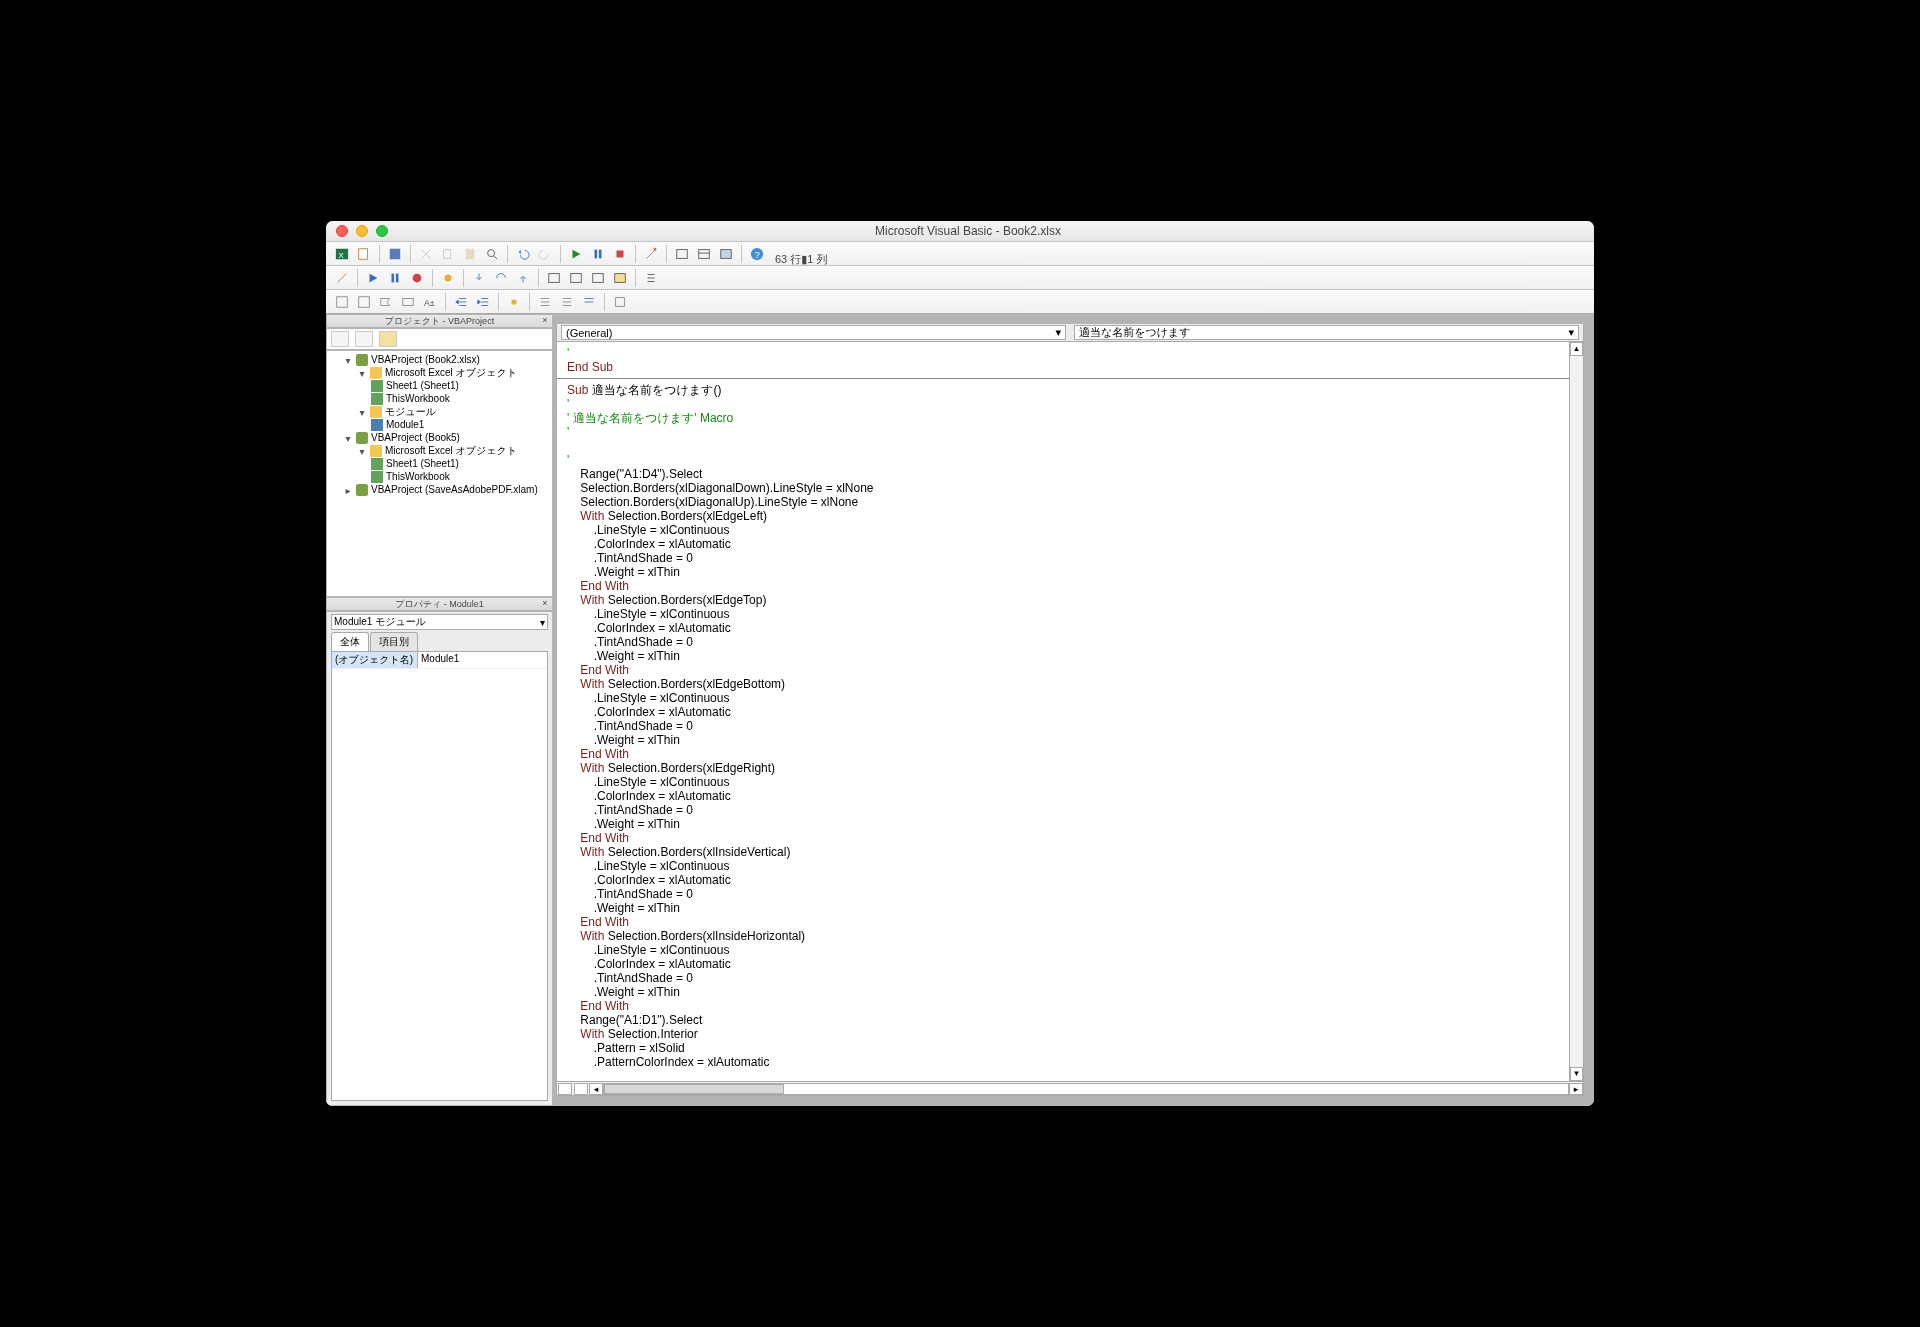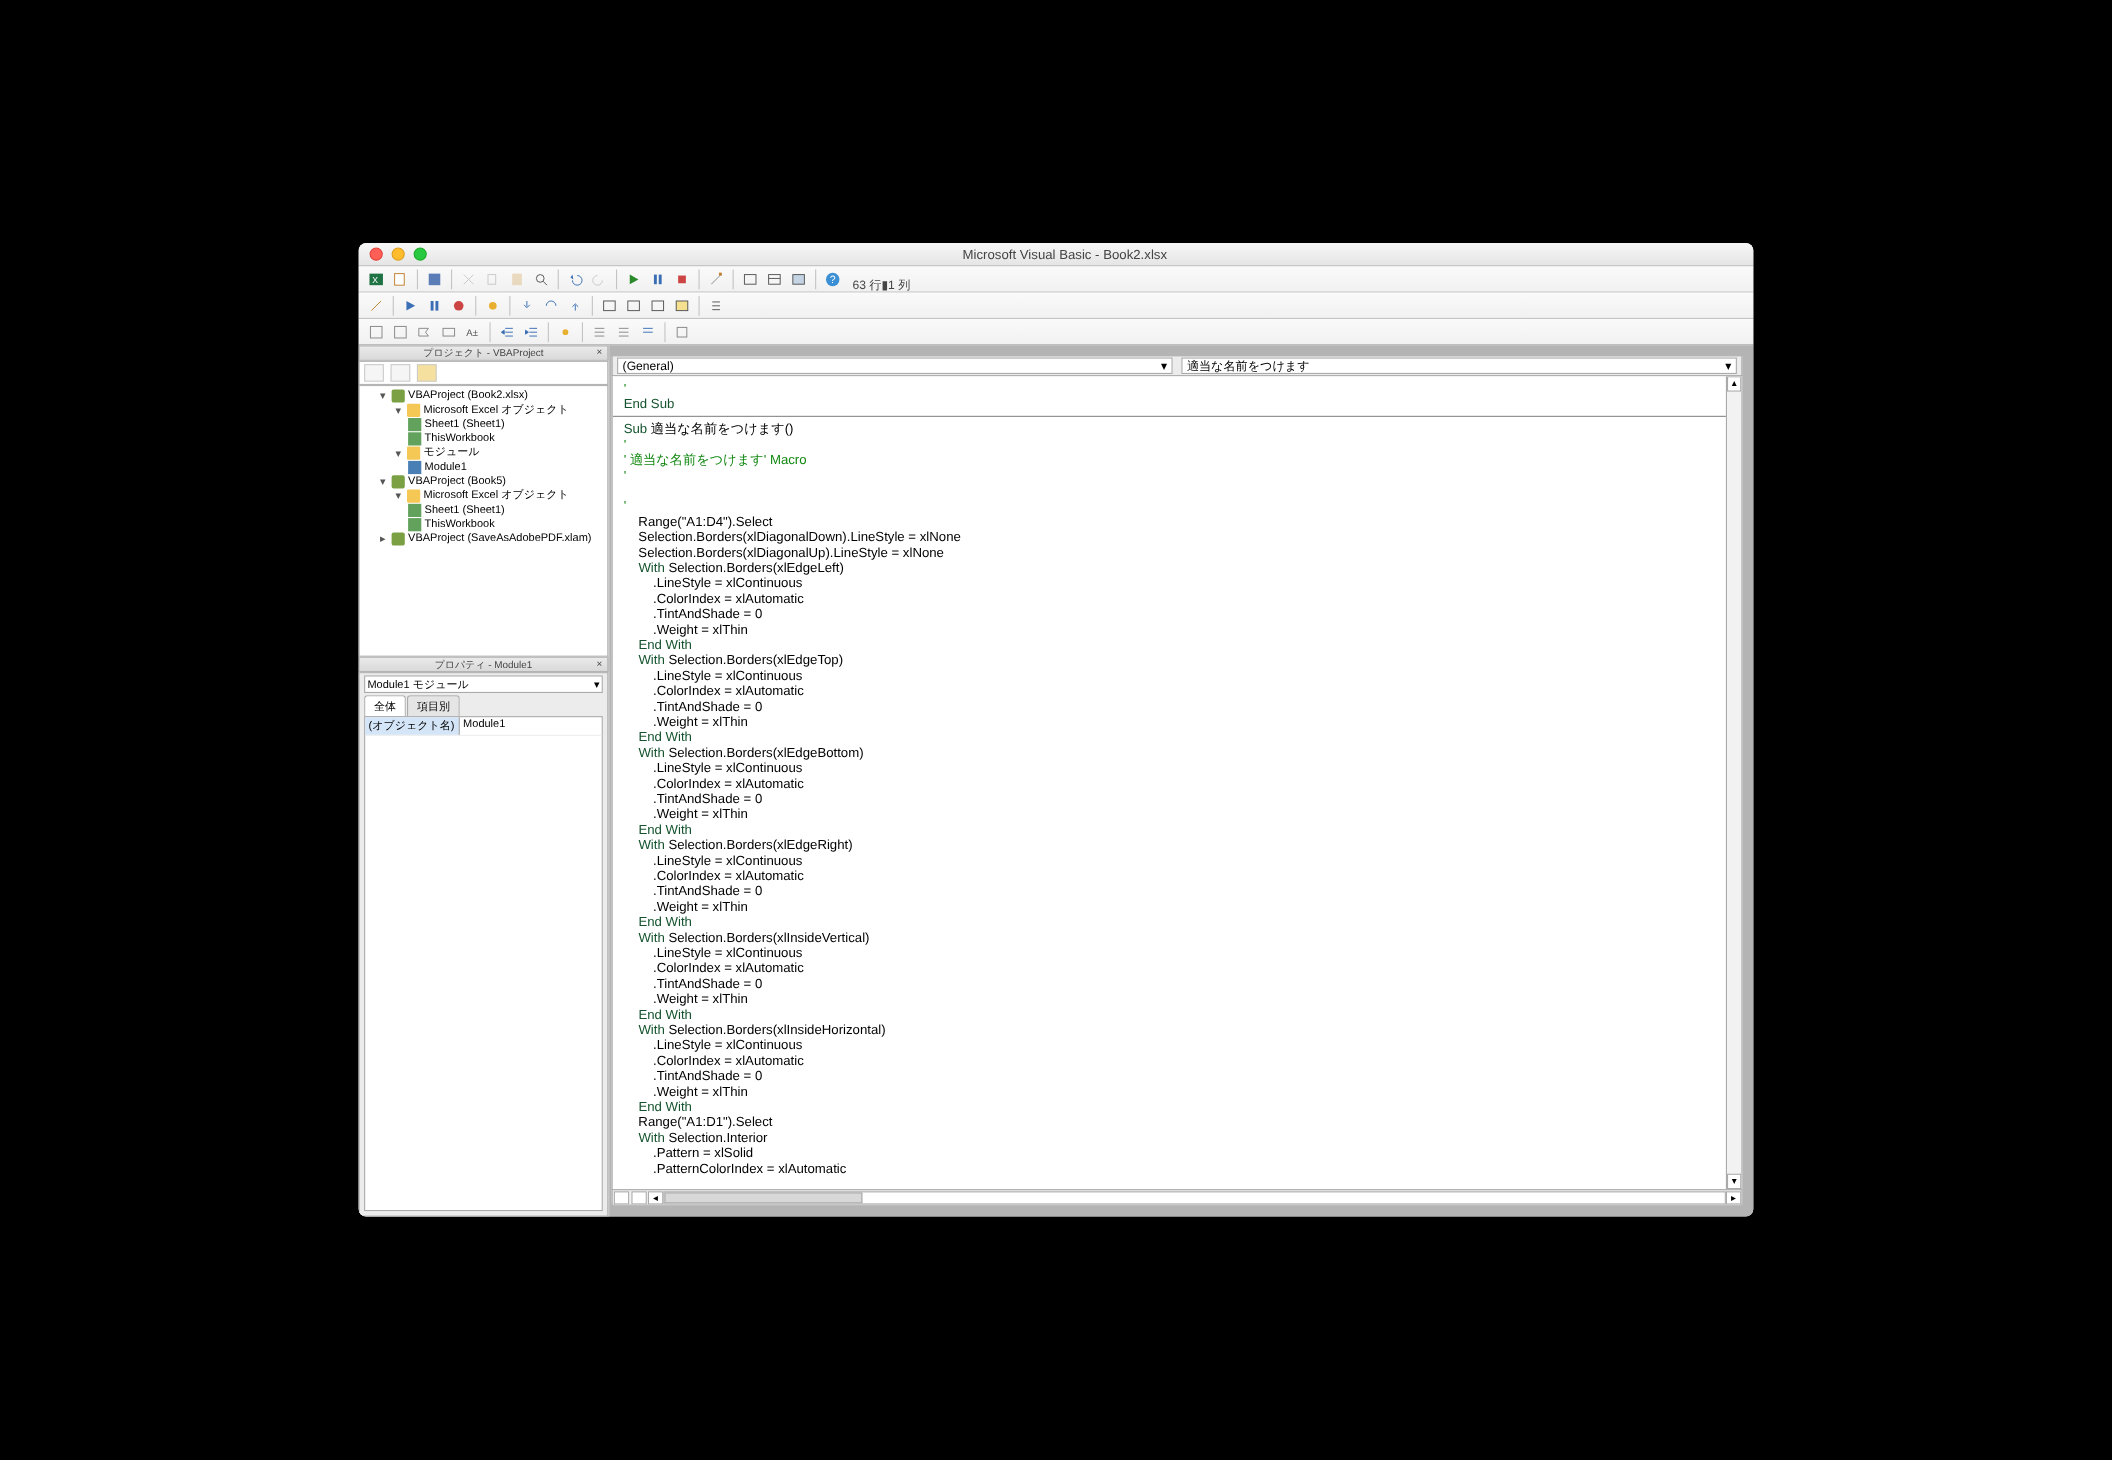--- a/index.html
+++ b/index.html
@@ -44,21 +44,21 @@
 .prop-key{width:40%;background:#d4e5f7;border-right:1px solid #aaa;}
 .editor { flex:1; display:flex; flex-direction:column; margin:10px 10px 10px 2px;}
 .ed-title-wrap{height:15px;background:linear-gradient(#f1f1f1,#e0e0e0);border:1px solid #aaa;display:flex;align-items:center;position:relative;}
 .ed-traffic{display:flex;gap:7px;margin-left:8px;}
 .ed-dot{width:10px;height:10px;border-radius:50%;}
 .ed-title{position:absolute;left:0;right:0;text-align:center;font-size:11px;color:#444;}
 .ed-combos{height:18px;display:flex;background:#ececec;border:1px solid #aaa;border-top:none;}
 .ed-combo{flex:1;background:#fff;border:1px solid #aaa;margin:1px 4px;display:flex;align-items:center;justify-content:space-between;padding:0 4px;font-size:11px;}
 .ed-code{flex:1;background:#fff;border:1px solid #aaa;border-top:none;font-family:Consolas,Menlo,monospace;font-size:12px;position:relative;overflow:hidden;}
 .ed-code pre{padding:4px 10px; line-height:14px;}
-.kw{color:#14532d;}
+.kw{color:#7f1d1d;}
 .cm{color:#108810;}
 .ed-hr{border:none;border-top:1px solid #888;margin:0;}
 .hsb{height:14px;background:#f2f2f2;border:1px solid #aaa;border-top:none;display:flex;align-items:center;}
 .hsb .pg{width:14px;height:12px;border:1px solid #aaa;background:#fff;margin:0 1px;}
 .hsb .track{flex:1;height:12px;border:1px solid #aaa;background:#fff;display:flex;}
 .hsb .thumb{width:180px;height:100%;background:#d8d8d8;border:1px solid #aaa;}
 .vsb{position:absolute;right:0;top:0;bottom:0;width:14px;background:#f2f2f2;border-left:1px solid #aaa;display:flex;flex-direction:column;}
 .vsb .ar{height:14px;border:1px solid #aaa;background:#fff;font-size:9px;text-align:center;}
 .vsb .vtrack{flex:1;}
 svg{width:14px;height:14px;}

